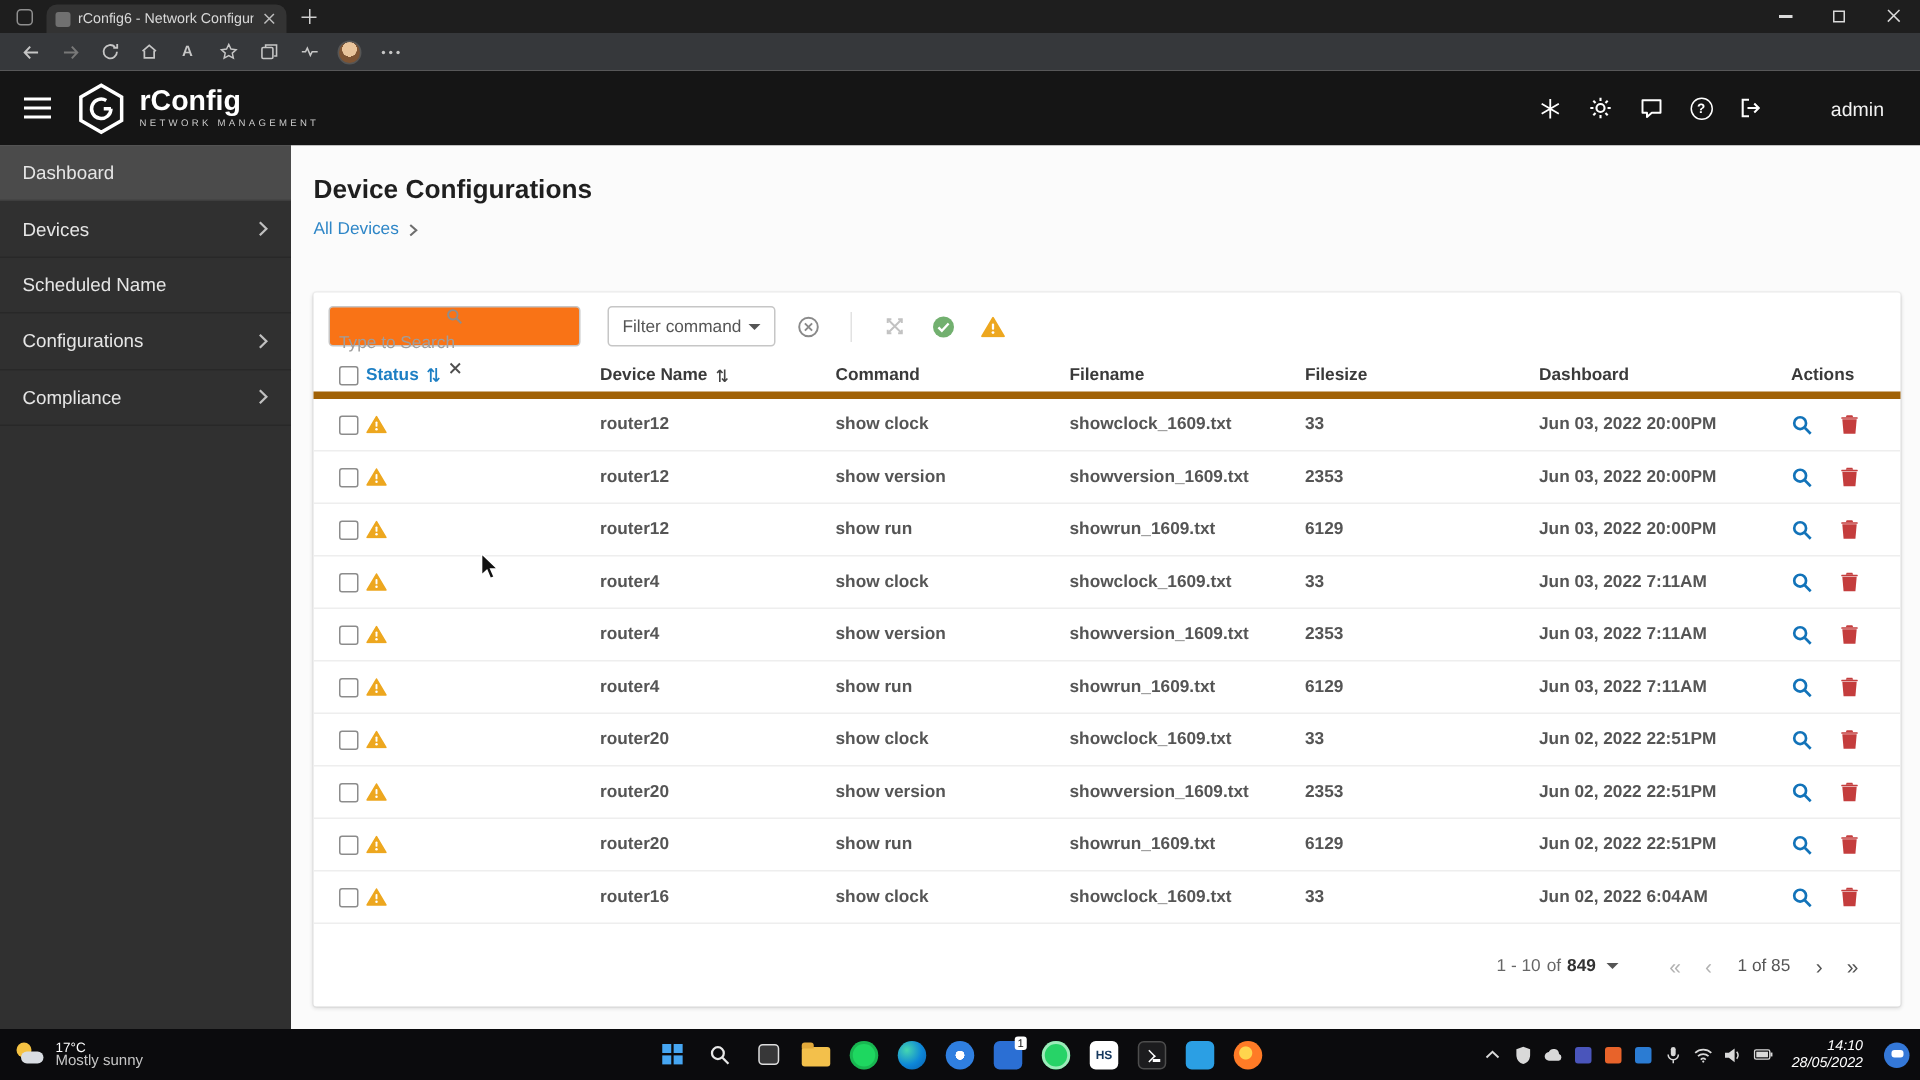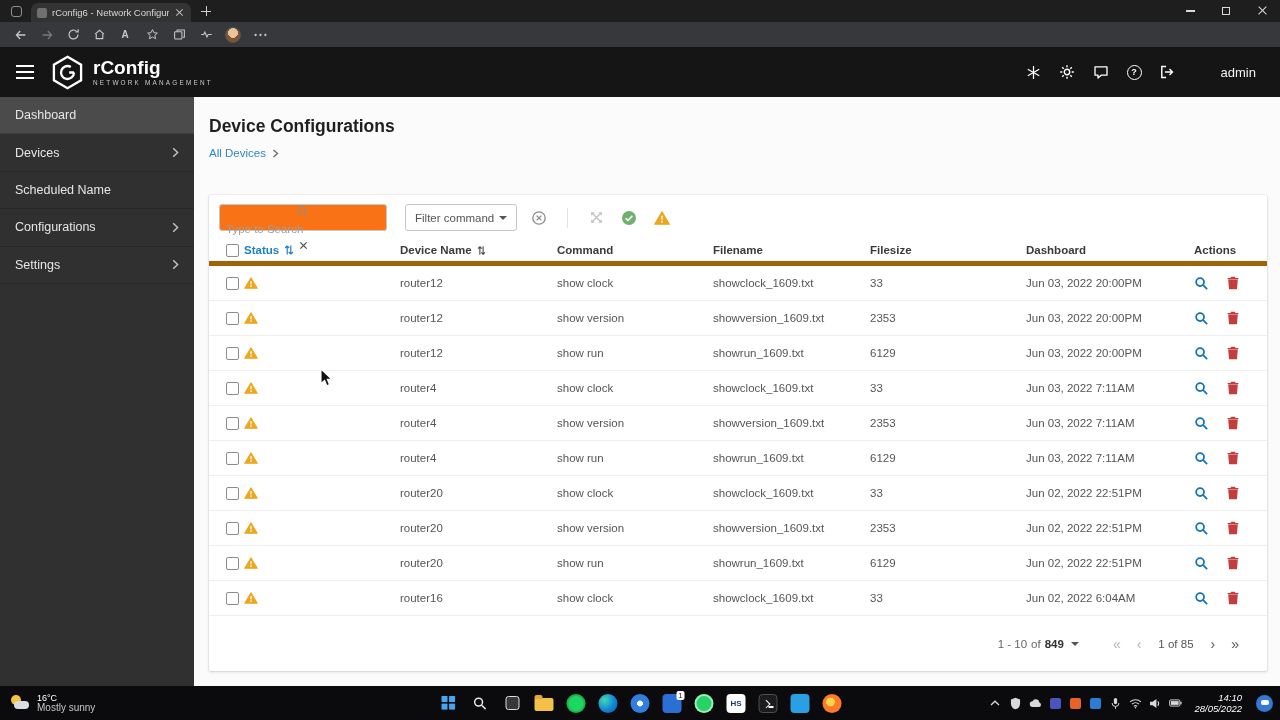--- a/index.html
+++ b/index.html
@@ -83,21 +83,21 @@
   .ic-check{margin-left:17px;}
   .ic-warnf{margin-left:17px;}
 
   .thead,.trow{display:grid;grid-template-columns:18px 156px 157px 156px 157px 156px 168px 1fr;align-items:center;padding:0 20px 0 17px;}
   .thead{height:27px;font-size:11.5px;font-weight:bold;color:#3a3a3a;border-bottom:5px solid #a16207;flex:0 0 auto;}
   .th{display:flex;align-items:center;gap:5px;}
   .th-status{color:#1d7fc4;cursor:pointer;}
   .th-dev{cursor:pointer;}
   .cb{width:13px;height:13px;border:1px solid #8c8c8c;border-radius:2px;background:#fff;cursor:pointer;}
   .tbody{flex:0 0 auto;}
-  .trow{height:35px;border-bottom:1px solid #eeeeee;font-size:11.5px;color:#555;}
+  .trow{height:35px;border-bottom:1px solid #eeeeee;font-size:11.5px;color:#555;font-weight:bold;}
   .cell{overflow:hidden;white-space:nowrap;text-overflow:ellipsis;padding-right:8px;}
   .c-status{display:flex;}
   .c-actions{display:flex;align-items:center;gap:18px;}
   .act{display:flex;cursor:pointer;}
 
   .pager{flex:1;display:flex;align-items:center;justify-content:flex-end;padding-right:20px;font-size:11.5px;color:#666;}
   .pg-range{display:flex;align-items:center;gap:4px;margin-right:26px;cursor:pointer;}
   .pg-range b{color:#333;}
   .pg-range .caret{width:0;height:0;border:4px solid transparent;border-top-color:#555;margin-top:4px;margin-left:3px;}
   .pg-nav{font-size:14px;padding:0 8px;color:#b2b2b2;cursor:pointer;}
@@ -297,21 +297,21 @@
             <path d="M1.2 1.2 5.6 5.5 1.2 9.8"></path>
           </svg>
   </div>
         <div class="side-item">
     <span class="lbl">Configurations</span>
     <svg width="7" height="11" viewBox="0 0 7 11" fill="none" stroke="currentColor" stroke-width="1.5">
             <path d="M1.2 1.2 5.6 5.5 1.2 9.8"></path>
           </svg>
   </div>
         <div class="side-item">
-    <span class="lbl">Settings</span>
+    <span class="lbl">Compliance</span>
     <svg width="7" height="11" viewBox="0 0 7 11" fill="none" stroke="currentColor" stroke-width="1.5">
             <path d="M1.2 1.2 5.6 5.5 1.2 9.8"></path>
           </svg>
   </div>
       </aside>
 
     <main class="main">
       <h1 class="page-title">Device Configurations</h1>
       <div class="crumb">
         <a>All Devices</a>
@@ -709,21 +709,21 @@
     </main>
   </div>
 
   <div class="taskbar">
     <div class="weather">
       <span class="w-ic">
           <i></i>
           <b></b>
         </span>
       <div class="w-txt">
-        <span class="w-temp">16°C</span>
+        <span class="w-temp">17°C</span>
         <span class="w-desc">Mostly sunny</span>
       </div>
     </div>
     <div class="task-center">
       <span class="tk">
           <i class="winlogo"></i>
         </span>
       <span class="tk">
           <svg width="15" height="15" viewBox="0 0 16 16" fill="none" stroke="#e8e8e8" stroke-width="1.6">
             <circle cx="6.5" cy="6.5" r="4.2"></circle>

